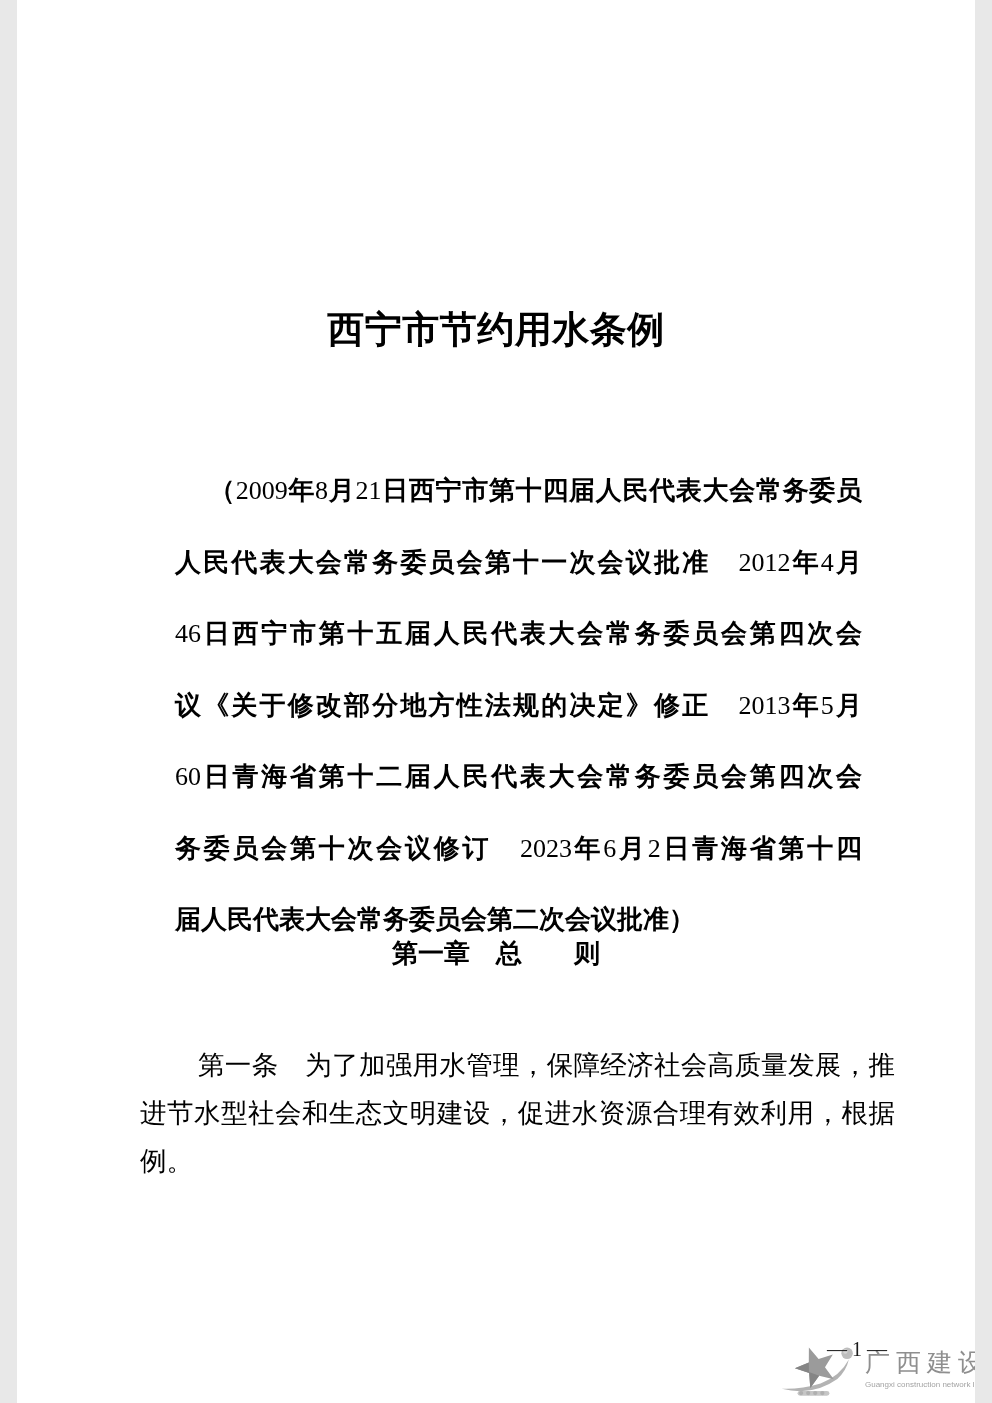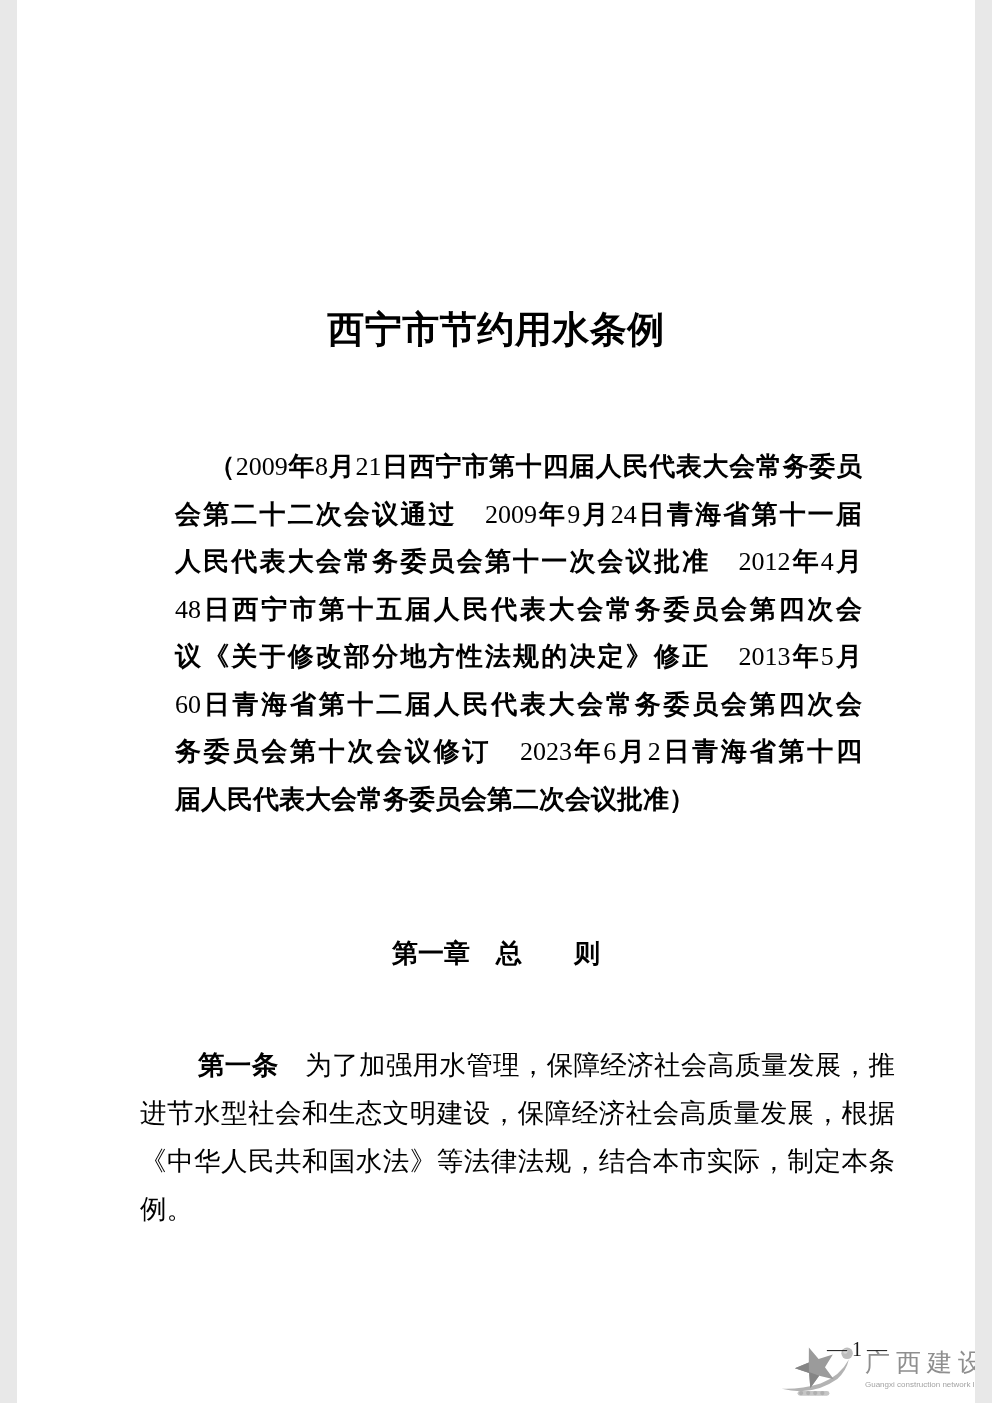--- a/index.html
+++ b/index.html
@@ -32,21 +32,21 @@
   
   .preamble {
     position: absolute;
     top: 443px;
     left: 158px;
     width: 687px;
     font-size: 26px;
     line-height: 47.5px;
     font-weight: bold;
   }
-  .p-line { text-align: justify; text-align-last: justify; }
+  .p-line { text-align: justify; text-align-last: justify; margin-top: 24px; }
   .p-line.first { text-indent: 34px; }
   .p-line.last  { text-align-last: auto; }
   .preamble .num {
     font-family: "Liberation Serif", serif;
     font-weight: 400;
   }
 
   
   .chapter-heading {
     position: absolute;
@@ -69,21 +69,21 @@
     font-family: "Liberation Serif", serif;
     font-size: 26.5px;
     line-height: 48px;
     font-weight: 400;
   }
   .a-line { text-align: justify; }
   .a-line.just { text-align-last: justify; }
   .a-line.first { text-indent: 58px; }
   .article .term {
     font-family: "Liberation Sans", sans-serif;
-    font-weight: bold;
+    font-weight: normal;
   }
 
   
   .page-number {
     position: absolute;
     top: 1336px;
     left: 802px;
     width: 76px;
     text-align: center;
     font-family: "Liberation Serif", serif;
@@ -122,37 +122,35 @@
 </style>
 </head>
 <body>
 
 <div class="page">
 
   <h1 class="doc-title">西宁市节约用水条例</h1>
 
   <div class="preamble">
     <div class="p-line first numfix">（<span class="num">2009</span>年<span class="num">8</span>月<span class="num">21</span>日西宁市第十四届人民代表大会常务委员</div>
-    <div class="p-line numfix">会第二十二次会议通过　<span class="num">2009</span>年<span class="num">9</span>月<span class="num">24</span>日青海省第十一届</div>
     <div class="p-line numfix">人民代表大会常务委员会第十一次会议批准　<span class="num">2012</span>年<span class="num">4</span>月</div>
-    <div class="p-line numfix"><span class="num">48</span>日西宁市第十五届人民代表大会常务委员会第四次会</div>
+    <div class="p-line numfix"><span class="num">46</span>日西宁市第十五届人民代表大会常务委员会第四次会</div>
     <div class="p-line numfix">议《关于修改部分地方性法规的决定》修正　<span class="num">2013</span>年<span class="num">5</span>月</div>
     <div class="p-line numfix"><span class="num">60</span>日青海省第十二届人民代表大会常务委员会第四次会</div>
     <div class="p-line numfix">务委员会第十次会议修订　<span class="num">2023</span>年<span class="num">6</span>月<span class="num">2</span>日青海省第十四</div>
     <div class="p-line last numfix">届人民代表大会常务委员会第二次会议批准）</div>
   </div>
 
   <h2 class="chapter-heading">第一章　总　　则</h2>
 
   <div class="article">
     <div class="a-line just first">
       <span class="term">第一条</span><span>　为了加强用水管理，保障经济社会高质量发展，推</span>
     </div>
-    <div class="a-line just">进节水型社会和生态文明建设，保障经济社会高质量发展，根据</div>
-    <div class="a-line just">《中华人民共和国水法》等法律法规，结合本市实际，制定本条</div>
+    <div class="a-line just">进节水型社会和生态文明建设，促进水资源合理有效利用，根据</div>
     <div class="a-line">例。</div>
   </div>
 
   <div class="page-number">— 1 —</div>
 
   <div class="watermark">
     <svg class="wm-star" viewBox="0 0 95 62" xmlns="http://www.w3.org/2000/svg" aria-hidden="true">
 
       <path d="M3,51 Q38,60 66,40 Q76,31 79,18 Q69,37 47,45 Q24,52 3,51 Z" fill="#b3b3b3"></path>
 

